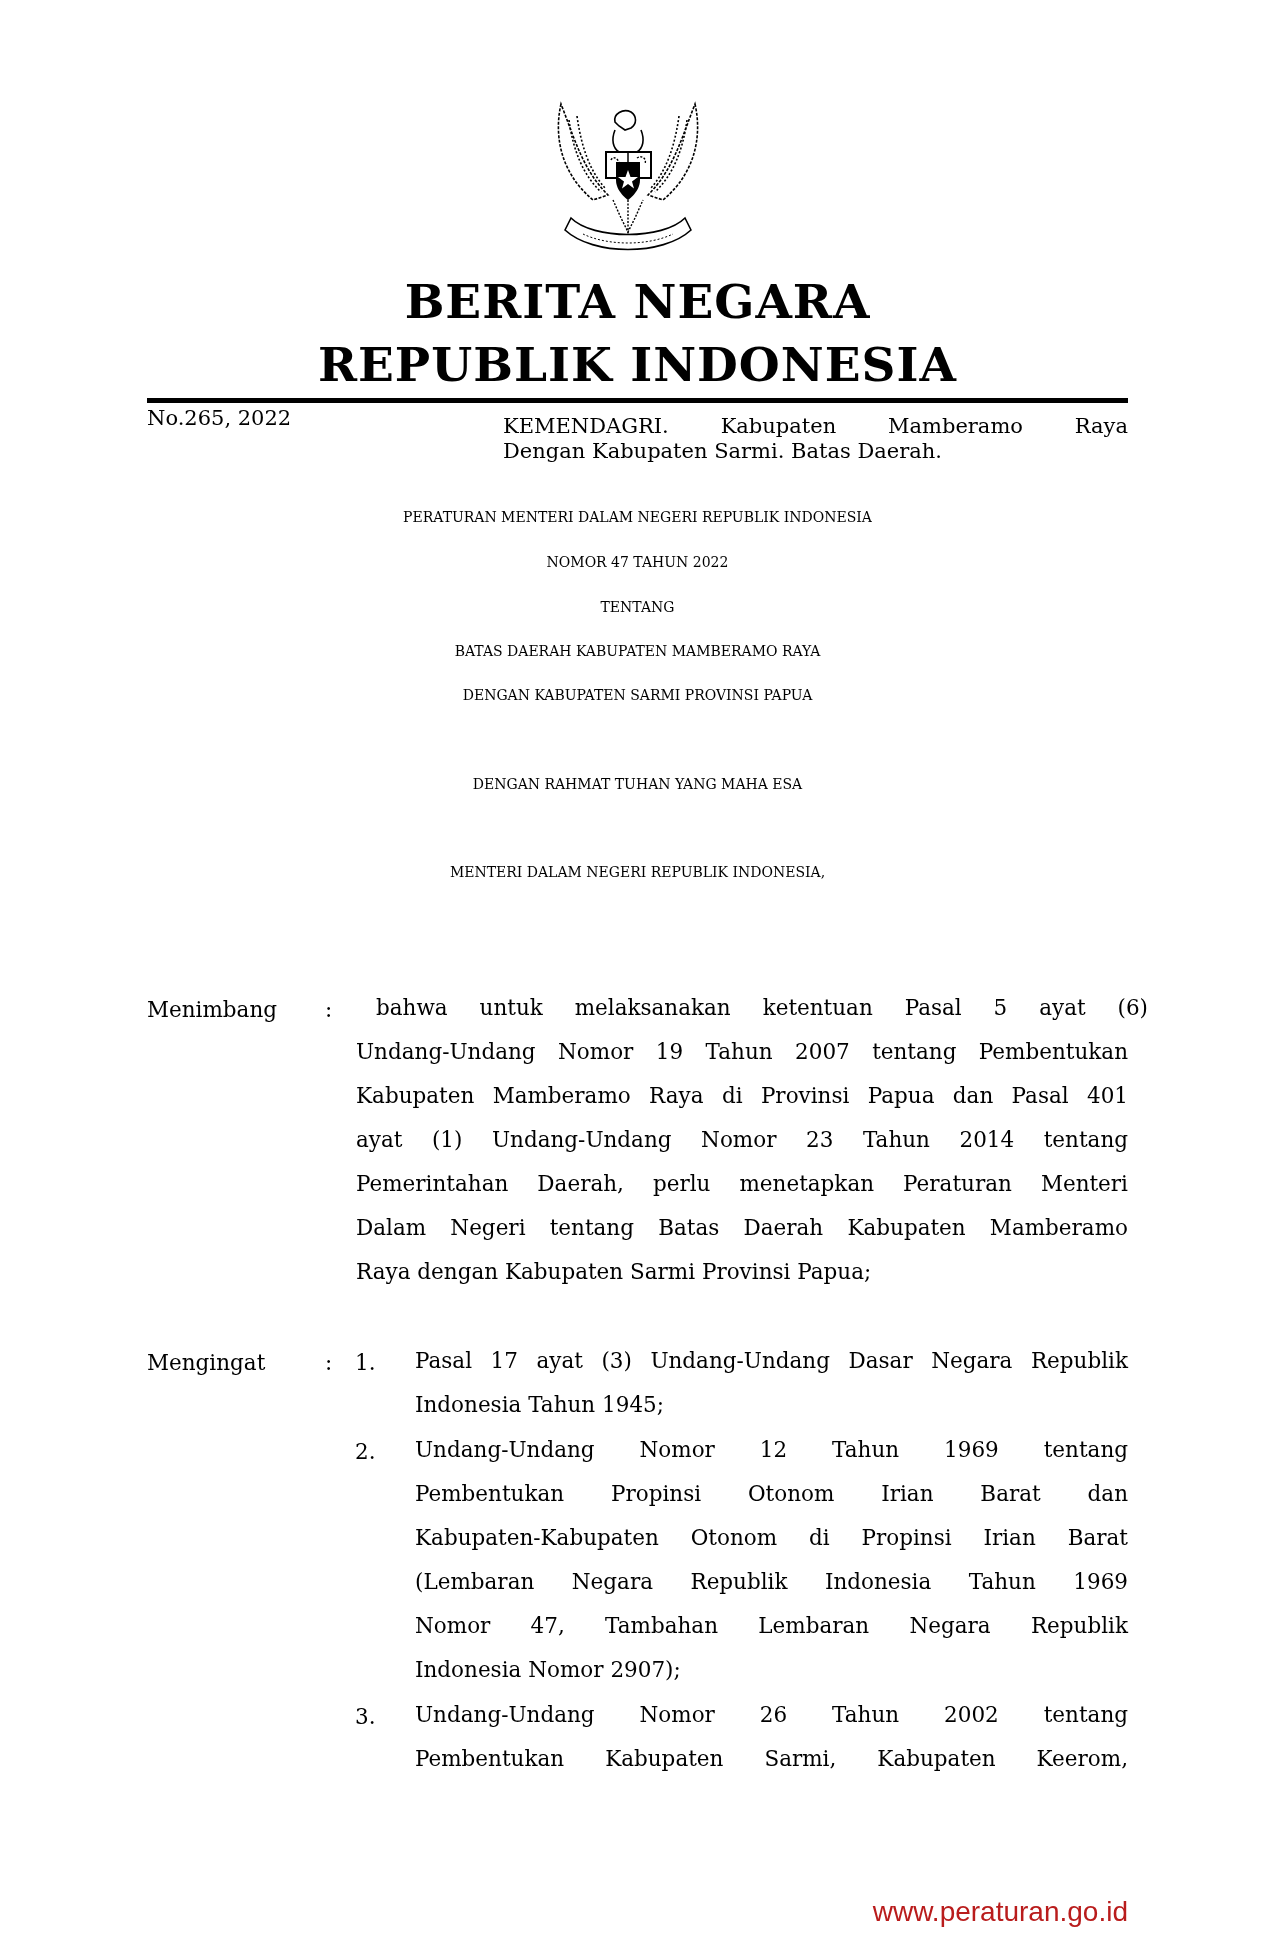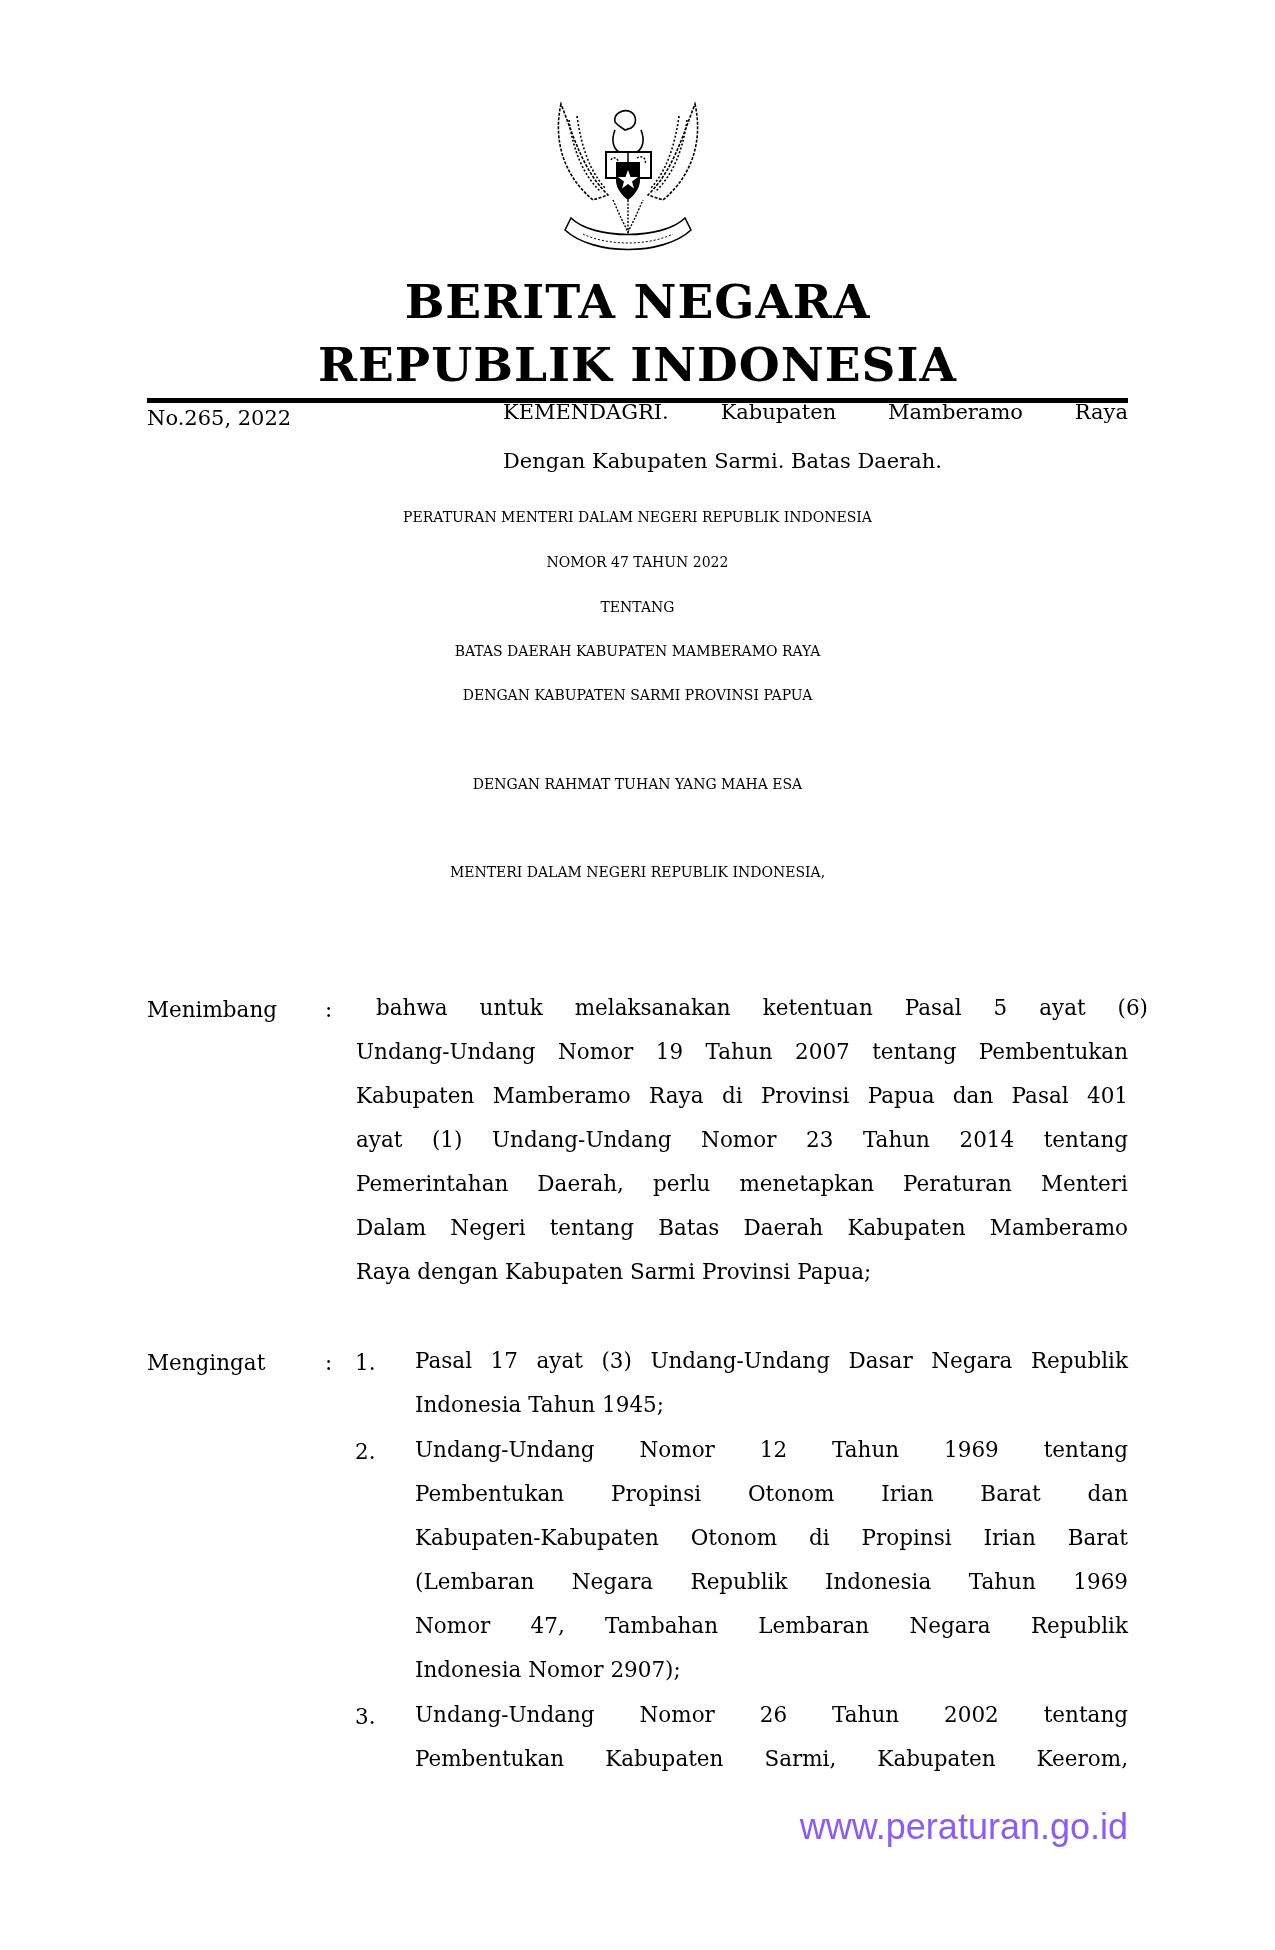--- a/index.html
+++ b/index.html
@@ -12,33 +12,33 @@
     .title {
       position: absolute; left: 0; width: 1275px; text-align: center;
       font-family: "DejaVu Serif", serif; font-weight: bold;
       font-size: 47px; letter-spacing: 1px; line-height: 1;
     }
     .title.l1 { top: 278px; }
     .title.l2 { top: 341px; }
     .rule { position: absolute; left: 147px; width: 981px; top: 398px; height: 5px; background: #000; }
     .small { font-size: 21px; line-height: 1; }
     .gazette-no { position: absolute; left: 147px; top: 408px; }
-    .gazette-sub { position: absolute; left: 503px; width: 625px; top: 402px; }
+    .gazette-sub { position: absolute; left: 503px; width: 625px; top: 416px; }
     .just { text-align: justify; text-align-last: justify; }
-    .gazette-sub .ln2 { margin-top: 28px; }
+    .gazette-sub .ln2 { margin-top: 4px; }
     .center-line { position: absolute; left: 0; width: 1275px; text-align: center; font-size: 14px; line-height: 1; }
     .sec-label { position: absolute; left: 147px; font-size: 21.5px; }
     .colon { position: absolute; left: 325px; font-size: 21.5px; }
     .body-line { position: absolute; font-size: 21.5px; line-height: 1; white-space: nowrap; }
     .body-line.j { text-align: justify; text-align-last: justify; white-space: normal; }
     .num { position: absolute; left: 355px; font-size: 21.5px; }
     .footer-url {
-      position: absolute; right: 147px; top: 1806px;
+      position: absolute; right: 147px; top: 1896px;
       font-family: "Liberation Sans", "DejaVu Sans", sans-serif;
-      font-size: 36px; color: #8b5cf6;
+      font-size: 28px; color: #b91c1c;
     }
   </style>
 </head>
 <body>
 
 <div class="emblem">
   <svg width="150" height="160" viewBox="0 0 150 160">
     <g fill="none" stroke="#000" stroke-width="1.6">
       <path d="M8 4 C2 30, 4 70, 40 100 L55 95 C30 70, 22 40, 8 4 Z" stroke-dasharray="3 1.5"></path>
       <path d="M142 4 C148 30, 146 70, 110 100 L95 95 C120 70, 128 40, 142 4 Z" stroke-dasharray="3 1.5"></path>

